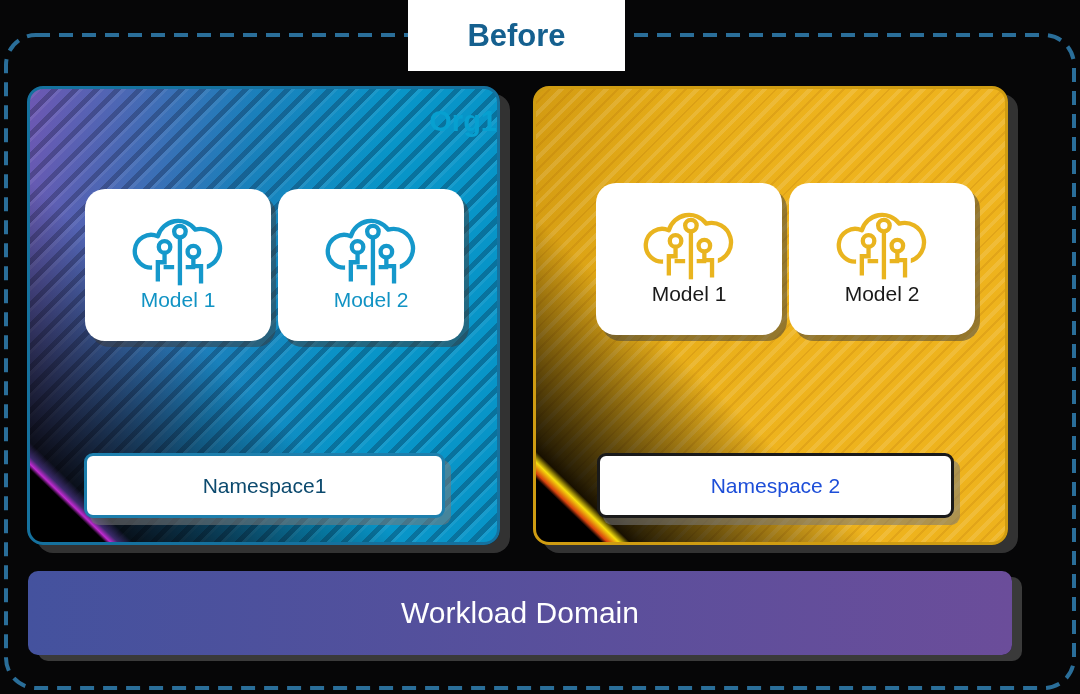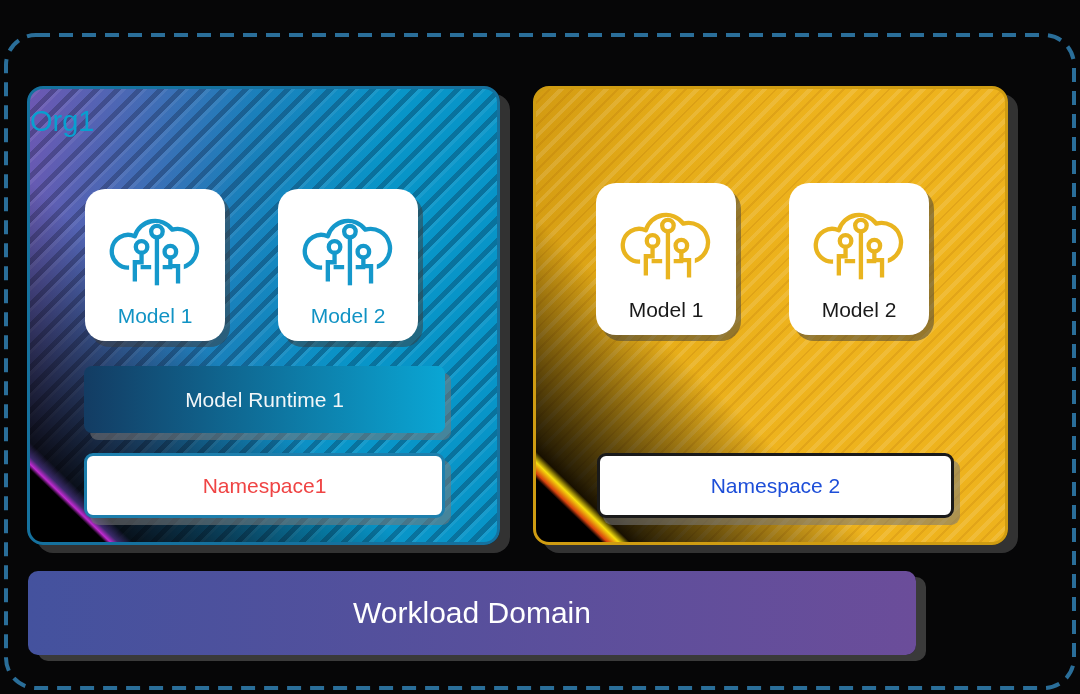--- a/index.html
+++ b/index.html
@@ -26,28 +26,28 @@
     background:
       linear-gradient(to top right,#000 0%,#000 8%,#c02ad0 8.6%,#3a2a6a 9.4%,rgba(0,0,0,0.85) 11%,rgba(0,0,0,0) 40%),
       repeating-linear-gradient(135deg,rgba(10,10,30,0.25) 0 5px,rgba(255,255,255,0.07) 5px 8px,rgba(0,0,0,0) 8px 15px),
       linear-gradient(100deg,#6d57b2 0%,#4a68b4 18%,#1a80bb 42%,var(--org1-base) 68%);}
   .org--gold{left:533px;width:475px;border:3px solid var(--org2-border);
     background:
       linear-gradient(to top right,#000 0%,#000 7%,#d8420e 7.6%,#f7df0c 8.8%,#181000 10%,rgba(0,0,0,0.8) 12%,rgba(0,0,0,0) 36%),
       repeating-linear-gradient(135deg,rgba(255,255,255,0.12) 0 4px,rgba(0,0,0,0) 4px 9px,rgba(150,80,0,0.14) 9px 11px,rgba(0,0,0,0) 11px 16px),
       linear-gradient(100deg,#d39b12 0%,#e5ac18 25%,var(--org2-base) 55%);}
 
-  .org-title{position:absolute;top:16px;left:0;width:100%;text-align:left;
-    font-size:29px;font-weight:normal}
+  .org-title{position:absolute;top:16px;left:0;width:100%;text-align:right;
+    font-size:29px;font-weight:bold}
   .org--blue .org-title{color:#07a0d0}
   .org--gold .org-title{color:#101010}
 
-  .card{position:absolute;width:140px;height:152px;background:#fff;border-radius:20px;
+  .card{position:absolute;width:186px;height:152px;background:#fff;border-radius:20px;
     box-shadow:5px 6px 0 rgba(60,60,60,0.5);display:flex;flex-direction:column;
-    align-items:center;justify-content:flex-end;padding-bottom:13px}
+    align-items:center;justify-content:flex-end;padding-bottom:29px}
   .org--blue .card{top:100px}
   .org--gold .card{top:94px}
   .org--blue .card.c1{left:55px}.org--blue .card.c2{left:248px}
   .org--gold .card.c1{left:60px}.org--gold .card.c2{left:253px}
   .cloud{width:96px;height:96px;position:absolute;top:8px;left:50%;transform:translateX(-50%)}
   .org--blue .cloud{color:#1598cb}
   .org--gold .cloud{color:#e9b41f}
   .card-label{font-size:21px}
   .org--blue .card-label{color:var(--org1-accent)}
   .org--gold .card-label{color:var(--org2-accent)}
@@ -57,39 +57,42 @@
   .runtime span{color:#f2f6f8;font-size:21px}
   .org--blue .runtime{left:54px;top:277px;width:361px;
     background:linear-gradient(90deg,var(--org1-runtime-start),var(--org1-runtime-end))}
   .org--gold .runtime{left:61px;top:274px;width:355px;
     background:linear-gradient(90deg,var(--org2-runtime-start),var(--org2-runtime-end))}
 
   .namespace{position:absolute;top:364px;height:65px;background:#fff;border-radius:9px;
     display:flex;align-items:center;justify-content:center;box-shadow:6px 7px 0 rgba(120,120,120,0.55)}
   .namespace span{font-size:21px}
   .org--blue .namespace{left:54px;width:361px;border:3px solid #1d7fad}
-  .org--blue .namespace span{color:#ef4444}
+  .org--blue .namespace span{color:#0c4a6e}
   .org--gold .namespace{left:61px;width:357px;border:3px solid #1a1a1a}
   .org--gold .namespace span{color:#1d4ed8}
 
-  .workload{position:absolute;left:28px;top:571px;width:888px;height:84px;border-radius:10px;z-index:2;
+  .workload{position:absolute;left:28px;top:571px;width:984px;height:84px;border-radius:10px;z-index:2;
     background:linear-gradient(90deg,var(--workload-start),var(--workload-end));
     box-shadow:10px 6px 0 rgba(110,110,110,0.5);
     display:flex;align-items:center;justify-content:center}
   .workload span{color:#fff;font-size:30px}
 </style>
 </head>
 <body>
 
 <div class="canvas">
 
   <svg class="dash-svg" width="1080" height="694">
     <rect x="6" y="35" width="1068" height="653" rx="30" fill="none" stroke-width="4" stroke-dasharray="14 9"></rect>
   </svg>
 
+  <div class="before-box">
+    <span>Before</span>
+  </div>
 
   <div class="org org--blue">
     <div class="org-title">Org1</div>
 
     <div class="card c1">
       <svg class="cloud" viewBox="0 0 100 100">
         <path d="M26 73 A17 17 0 1 1 29 41 A22 22 0 0 1 68 34 A16 16 0 0 1 79 73 Z" fill="none" stroke="currentColor" stroke-width="4.5" stroke-linejoin="round"></path>
         <g stroke="#fff" stroke-width="12">
           <path d="M52 66 V82"></path>
             <path d="M29 66 V82"></path>
@@ -124,23 +127,20 @@
         </g>
         <g fill="#fff" stroke="currentColor" stroke-width="4.5">
           <circle cx="52" cy="36" r="6"></circle>
             <circle cx="36" cy="52" r="6"></circle>
             <circle cx="66" cy="57" r="6"></circle>
         </g>
       </svg>
       <div class="card-label">Model 2</div>
     </div>
 
-    <div class="runtime">
-      <span>Model Runtime 1</span>
-    </div>
 
     <div class="namespace">
       <span>Namespace1</span>
     </div>
   </div>
 
   <div class="org org--gold">
 
     <div class="card c1">
       <svg class="cloud" viewBox="0 0 100 100">

